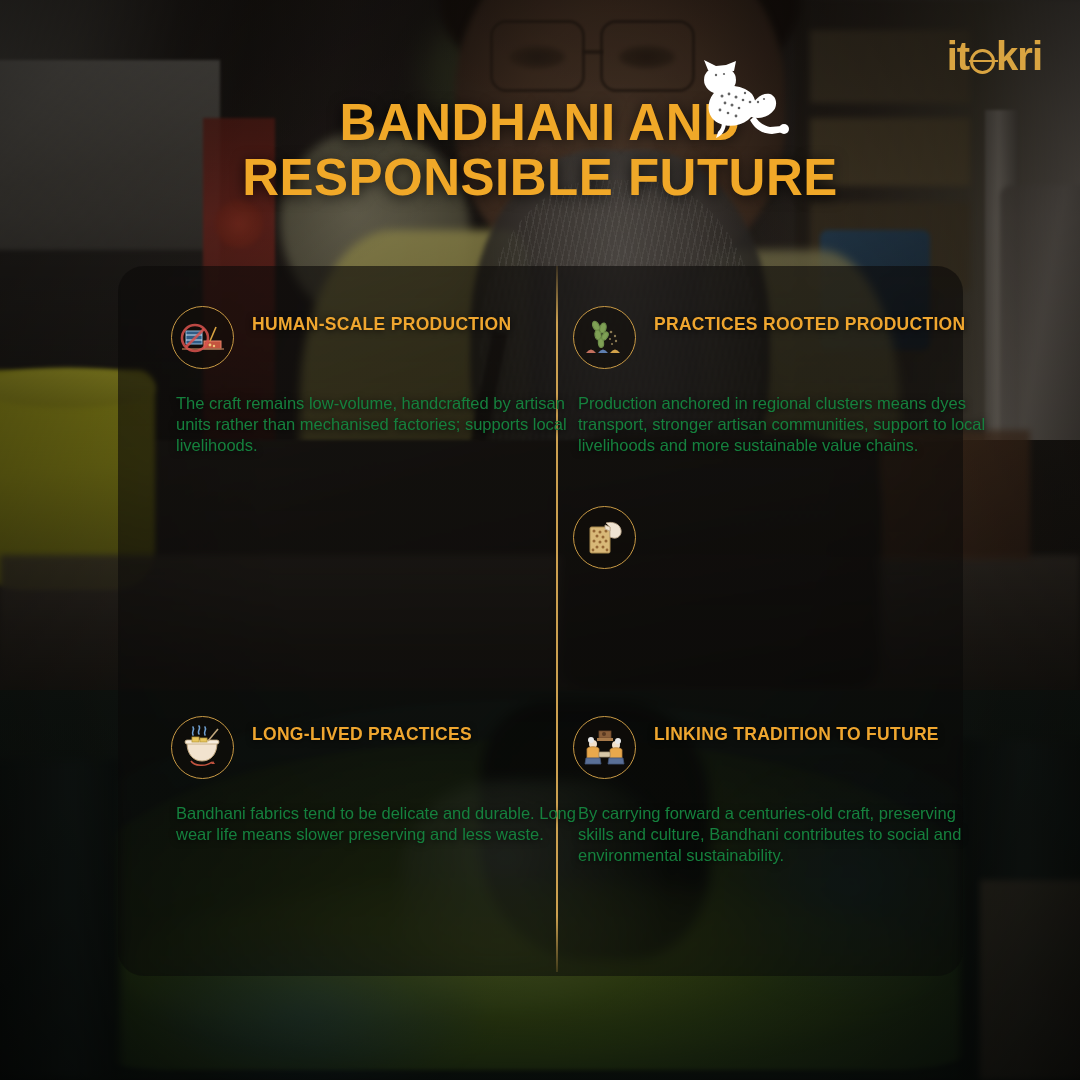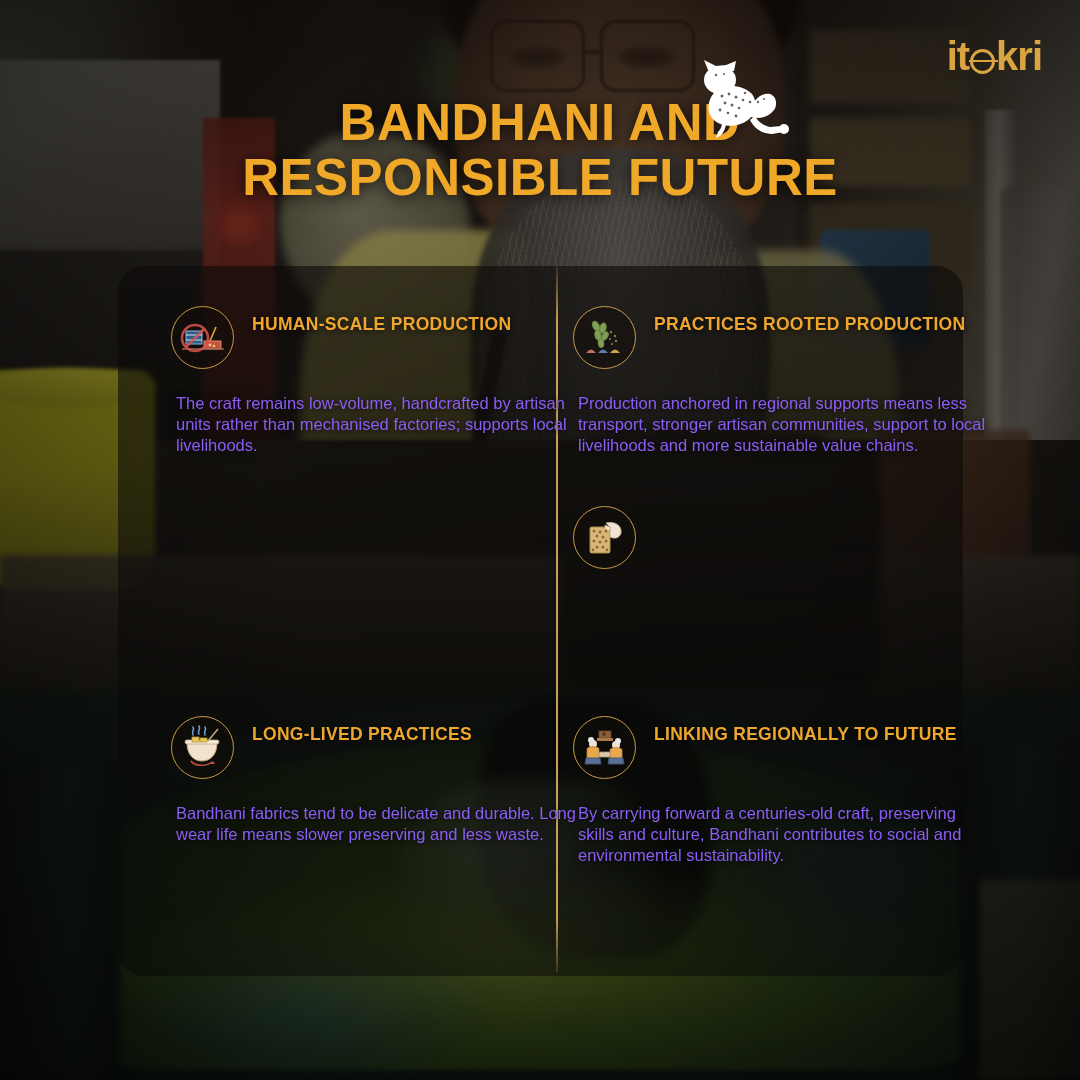--- a/index.html
+++ b/index.html
@@ -295,21 +295,21 @@
     background:rgba(16,12,9,.55);
     display:flex; align-items:center; justify-content:center;
     overflow:hidden;
   }
   .cell-title {
     color:#EFA62F; font-size:17.5px; font-weight:800; line-height:1.22;
     letter-spacing:.3px; padding-top:8px;
     text-shadow:0 1px 6px rgba(0,0,0,.8);
   }
   .cell-body {
-    margin-top:24px; color:#8b5cf6; font-size:16.5px; line-height:1.28;
+    margin-top:24px; color:#15803d; font-size:16.5px; line-height:1.28;
     text-shadow:0 1px 7px rgba(0,0,0,.85);
     font-weight:400;
   }
   .col-l .cell-body { padding-left:5px; }
   .col-r .cell-body { padding-left:5px; }
 </style>
 </head>
 <body>
 
 <div id="stage">
@@ -448,21 +448,21 @@
                 <circle cx="34" cy="26" r="1.2"></circle>
               <circle cx="30" cy="29" r="1.1"></circle>
             </g>
             <path d="M4 38 Q9 31 14 38 Z" fill="#c4705e"></path>
             <path d="M16 38 Q21 31 26 38 Z" fill="#5f7fb0"></path>
             <path d="M28 38 Q33 31 38 38 Z" fill="#d2a24a"></path>
           </svg>
         </div>
         <div class="cell-title">PRACTICES ROOTED PRODUCTION</div>
       </div>
-      <div class="cell-body">Production anchored in regional supports means less transport, stronger artisan communities, support to local livelihoods and more sustainable value chains.</div>
+      <div class="cell-body">Production anchored in regional clusters means dyes transport, stronger artisan communities, support to local livelihoods and more sustainable value chains.</div>
     </div>
 
     <div class="cell col-l row-2">
     </div>
 
     <div class="cell col-r row-2">
       <div class="cell-head">
         <div class="icon-ring">
           <svg width="46" height="46" viewBox="0 0 46 46">
             <rect x="8" y="12" width="20" height="26" rx="1.5" fill="#d8b878" stroke="#a6874c" stroke-width="1"></rect>
@@ -521,19 +521,19 @@
             <path d="M5 24 C5 21 17 21 17 24 L17 33 L5 33 Z" fill="#e8a84c" stroke="#b8823a" stroke-width=".8"></path>
             <path d="M4 33 L18 33 L19 39 L3 39 Z" fill="#5a6f96" stroke="#44567a" stroke-width=".8"></path>
             <circle cx="34" cy="20" r="4" fill="#f0e0cc"></circle>
             <path d="M28 25 C28 22 40 22 40 25 L40 33 L28 33 Z" fill="#e8a84c" stroke="#b8823a" stroke-width=".8"></path>
             <path d="M27 33 L41 33 L42 39 L26 39 Z" fill="#5a6f96" stroke="#44567a" stroke-width=".8"></path>
             <rect x="17" y="27" width="11" height="5" rx="1" fill="#d8c8a8" stroke="#a89878" stroke-width=".8"></rect>
             <circle cx="9" cy="15" r="3" fill="#e8e8e8"></circle>
             <circle cx="36" cy="16" r="3" fill="#e8e8e8"></circle>
           </svg>
         </div>
-        <div class="cell-title">LINKING REGIONALLY TO FUTURE</div>
+        <div class="cell-title">LINKING TRADITION TO FUTURE</div>
       </div>
       <div class="cell-body">By carrying forward a centuries-old craft, preserving skills and culture, Bandhani contributes to social and environmental sustainability.</div>
     </div>
 
   </div>
 </div>
 
 </body></html>

